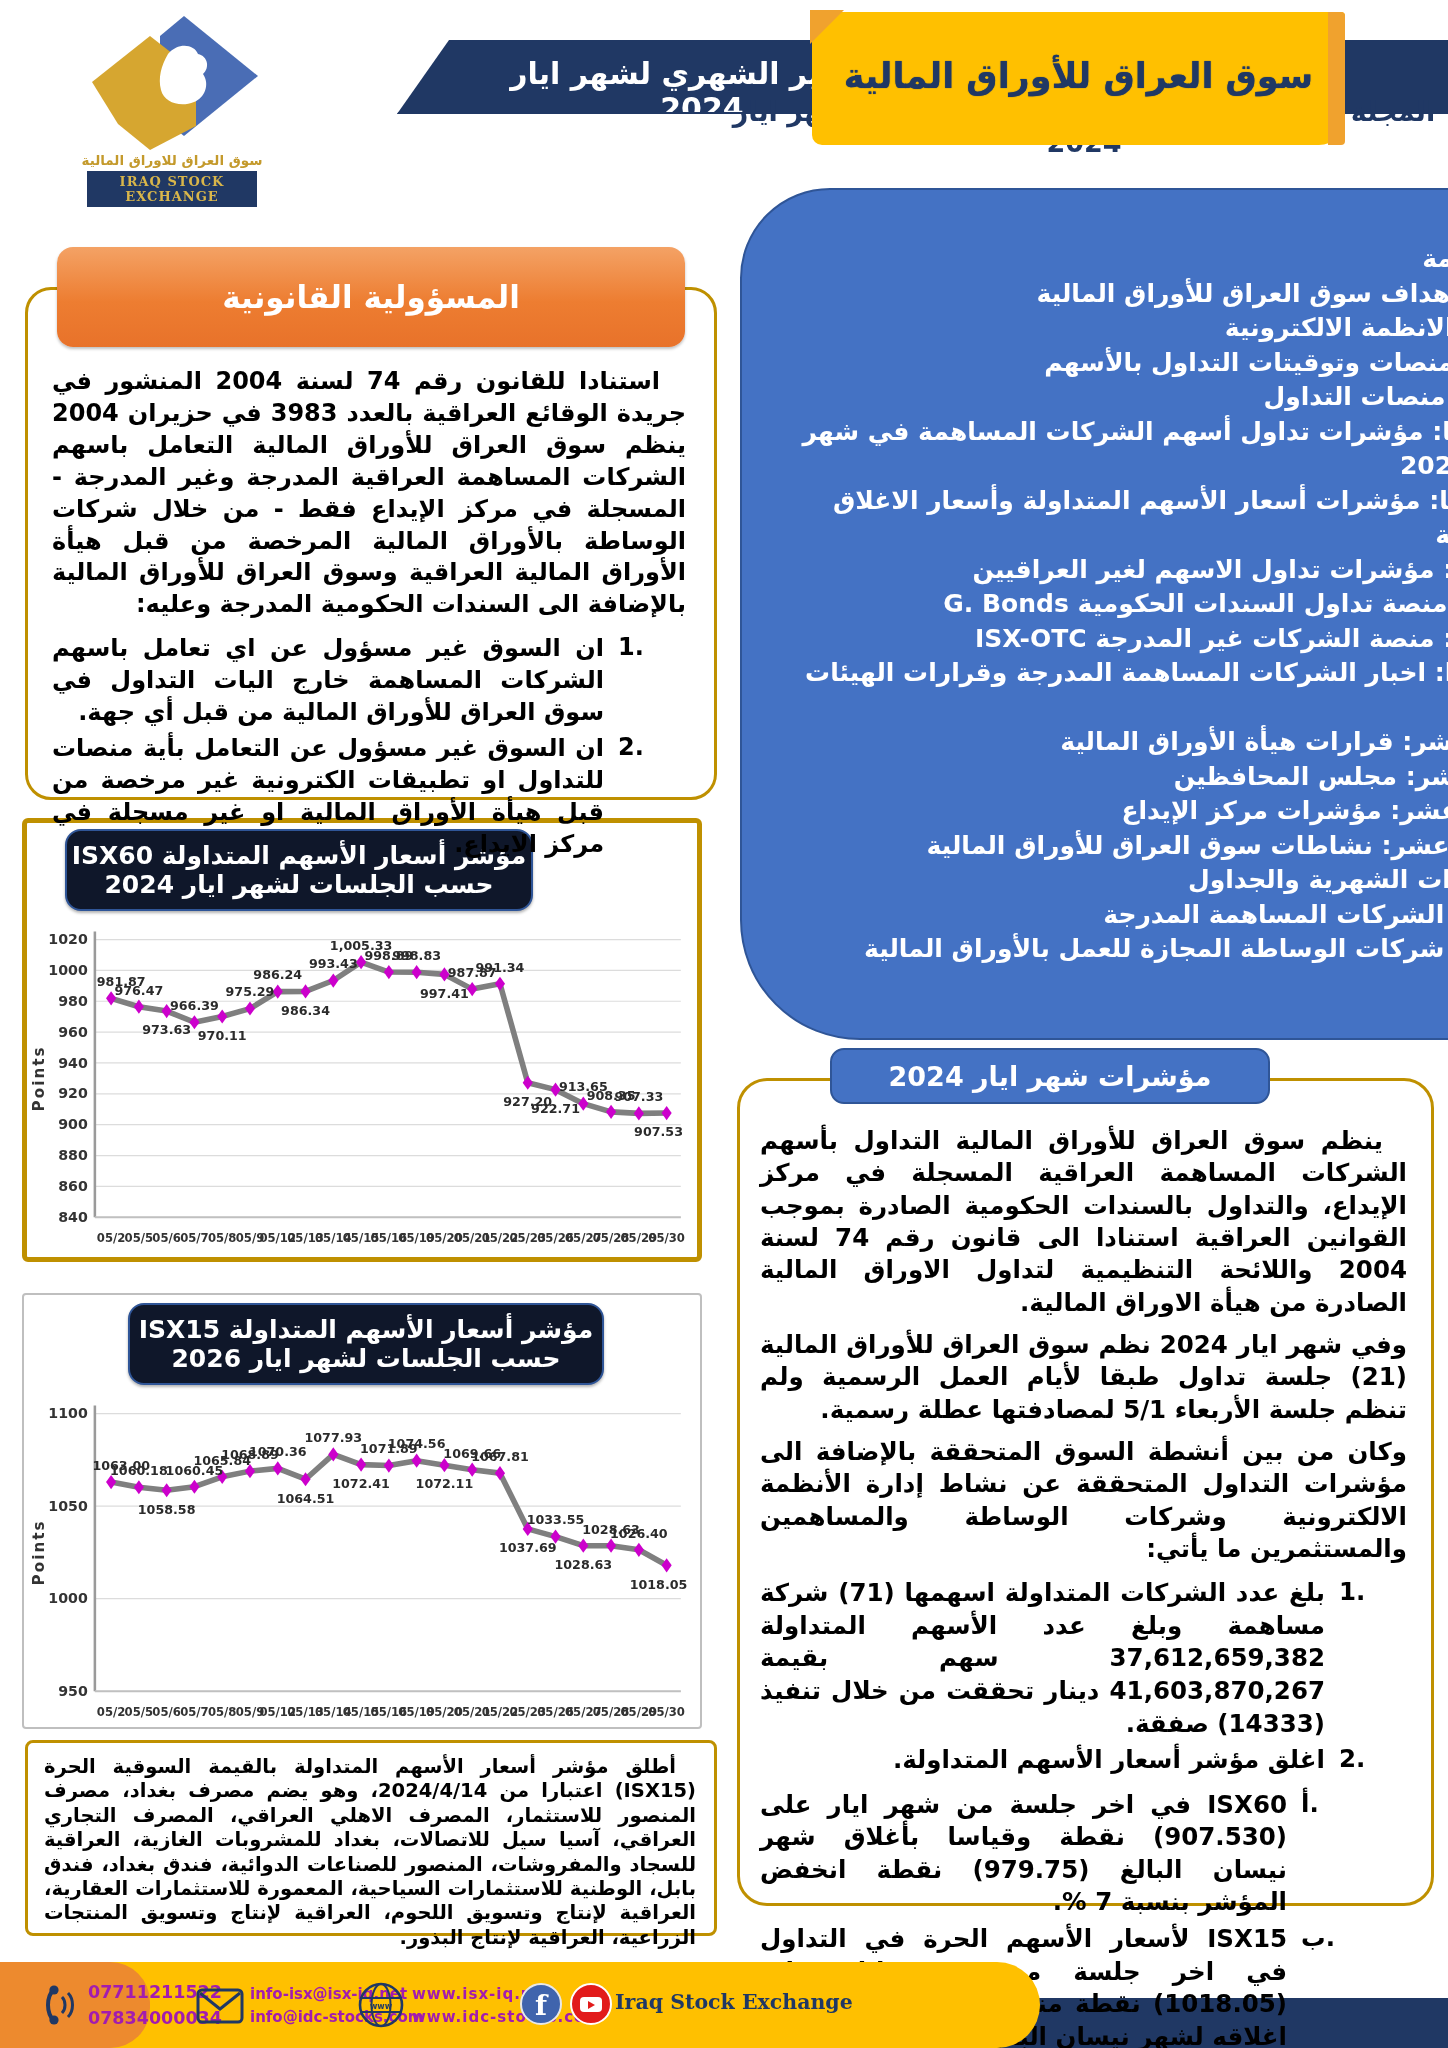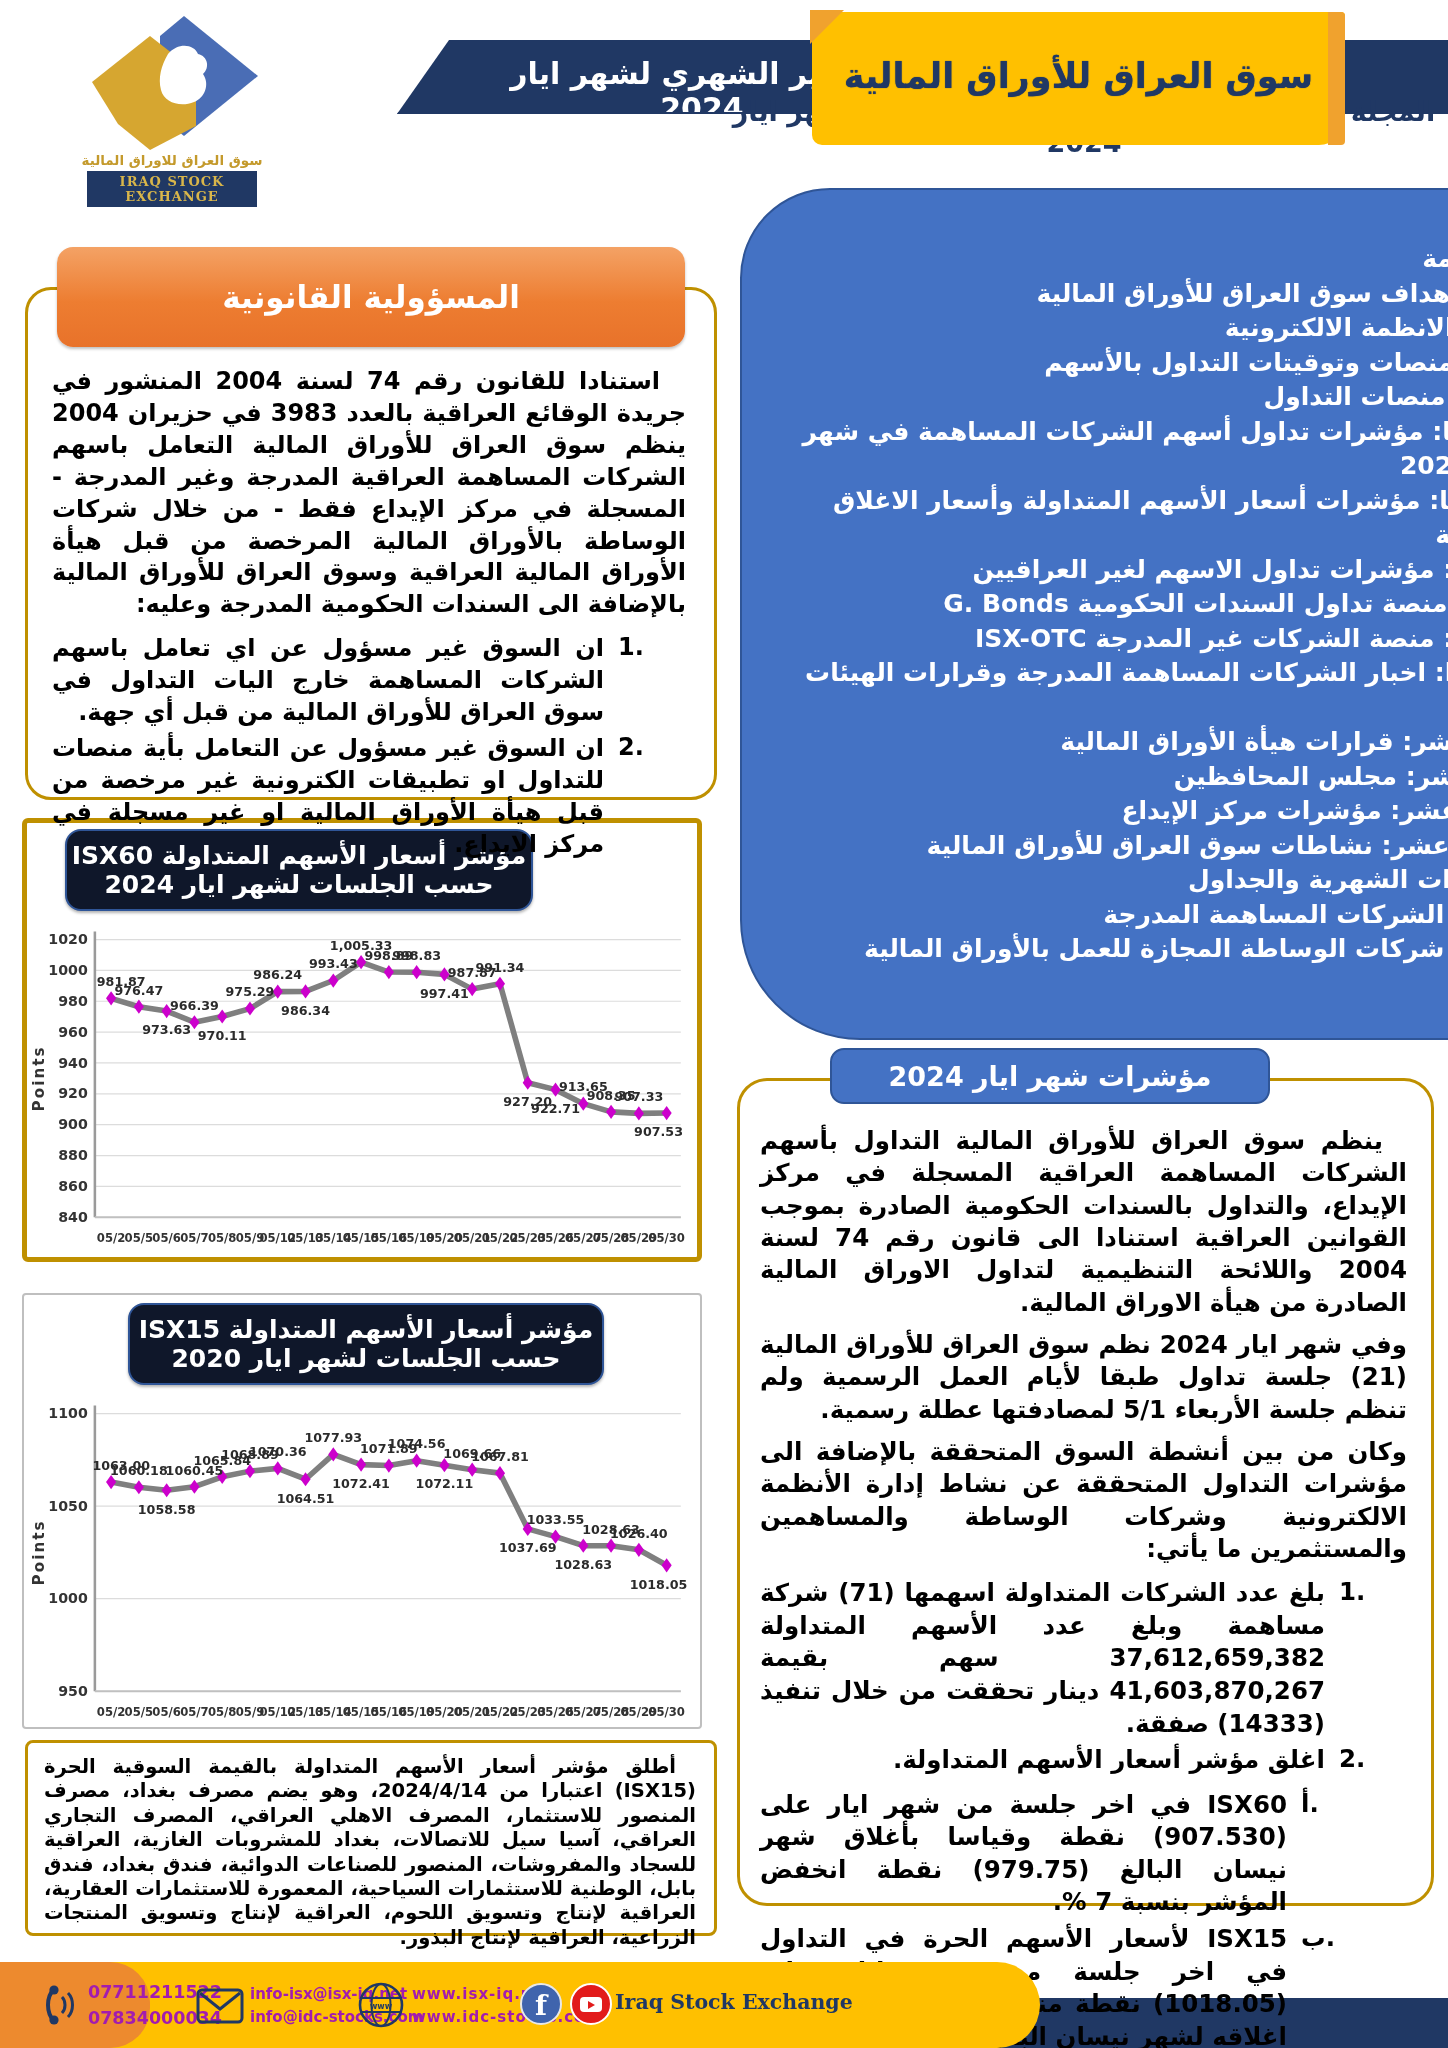--- a/index.html
+++ b/index.html
@@ -222,21 +222,21 @@
         <text x="491" y="322" text-anchor="middle" class="xtick">05/23</text>
         <text x="518.4" y="322" text-anchor="middle" class="xtick">05/26</text>
         <text x="545.8" y="322" text-anchor="middle" class="xtick">05/27</text>
         <text x="573.2" y="322" text-anchor="middle" class="xtick">05/28</text>
         <text x="600.6" y="322" text-anchor="middle" class="xtick">05/29</text>
         <text x="628" y="322" text-anchor="middle" class="xtick">05/30</text>
       </svg>
   </div>
 
   <div class="chart-box chart2">
-    <div class="chart-badge">مؤشر أسعار الأسهم المتداولة ISX15 حسب الجلسات لشهر ايار 2020</div>
+    <div class="chart-badge">مؤشر أسعار الأسهم المتداولة ISX15 حسب الجلسات لشهر ايار 2026</div>
     <svg id="chart-1" viewBox="0 0 655 335" width="664" height="340">
         <line x1="64" y1="298" x2="642" y2="298" stroke="#dcdcdc" stroke-width="1.2"></line>
         <text x="57" y="302.5" text-anchor="end" class="ytick">950</text>
         <line x1="64" y1="206.66666666666669" x2="642" y2="206.66666666666669" stroke="#dcdcdc" stroke-width="1.2"></line>
         <text x="57" y="211.16666666666669" text-anchor="end" class="ytick">1000</text>
         <line x1="64" y1="115.33333333333334" x2="642" y2="115.33333333333334" stroke="#dcdcdc" stroke-width="1.2"></line>
         <text x="57" y="119.83333333333334" text-anchor="end" class="ytick">1050</text>
         <line x1="64" y1="24" x2="642" y2="24" stroke="#dcdcdc" stroke-width="1.2"></line>
         <text x="57" y="28.5" text-anchor="end" class="ytick">1100</text>
         <line x1="64" y1="16" x2="64" y2="298" stroke="#9a9a9a" stroke-width="2.5"></line>

